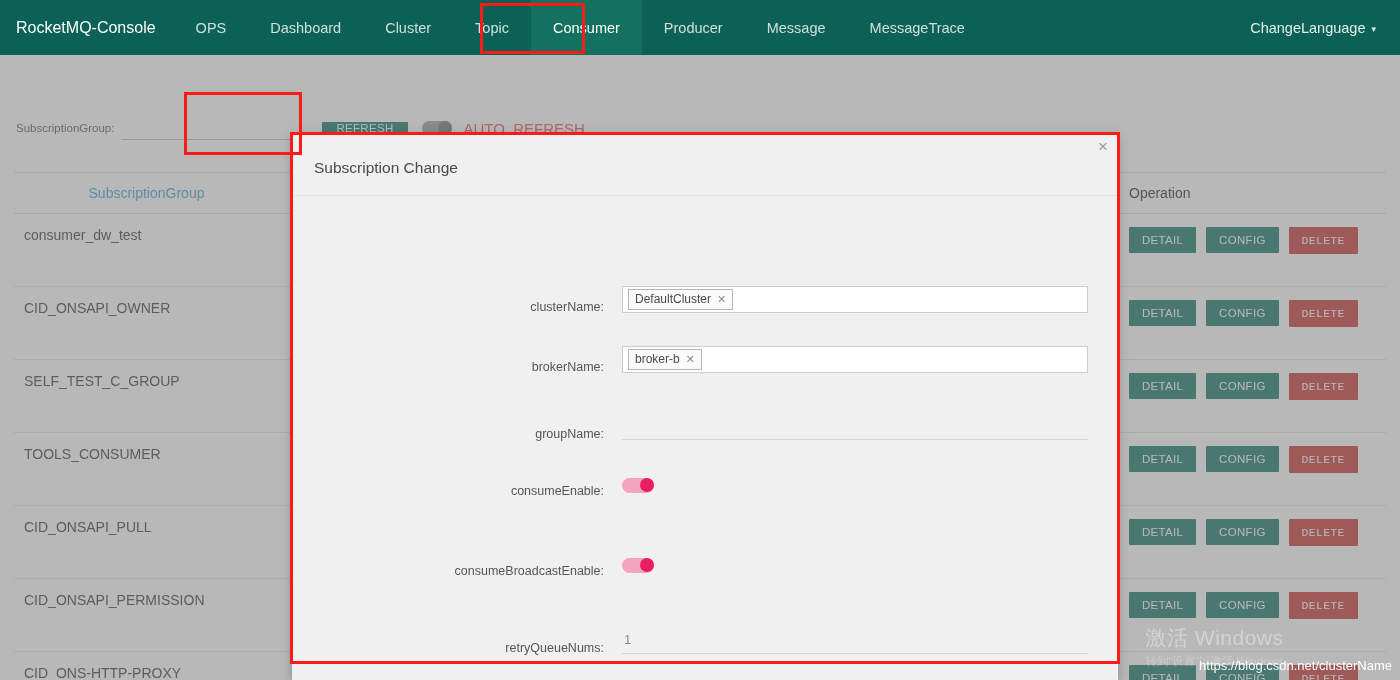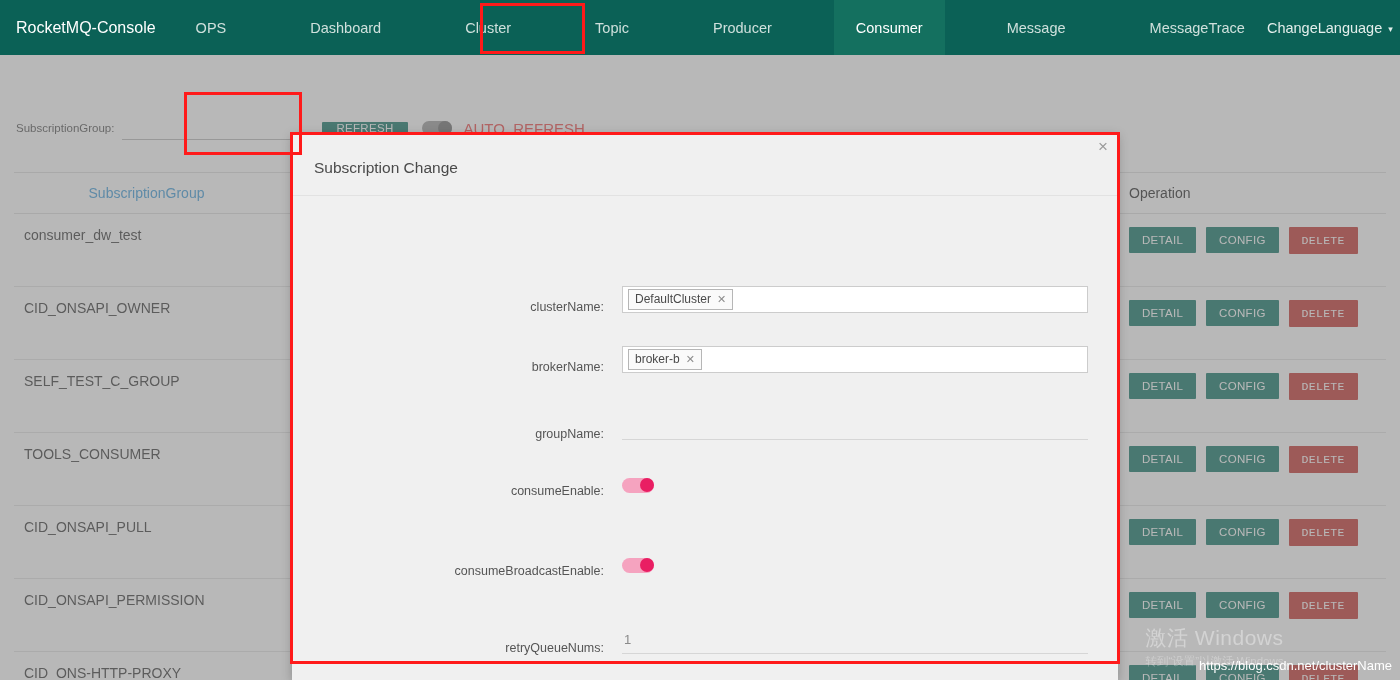--- a/index.html
+++ b/index.html
@@ -15,21 +15,21 @@
   .navbar {
     position: absolute; top: 0; left: 0;
     width: 1400px; height: 55px;
     background: #0b6156;
     display: flex; align-items: center;
   }
   .brand {
     color: #ffffff; font-size: 16px;
     padding: 0 18px 0 16px; white-space: nowrap;
   }
-  .nav-links { display: flex; align-items: center; height: 55px; gap: 40px; }
+  .nav-links { display: flex; align-items: center; height: 55px; }
   .nav-link {
     color: #cfe0dc; font-size: 14.5px;
     padding: 0 22px; height: 55px;
     display: flex; align-items: center; white-space: nowrap;
   }
   .nav-link.active { background: #14705f; color: #ffffff; }
   .nav-right {
     margin-left: auto; color: #e3eeeb; font-size: 14.5px;
     padding-right: 24px; display: flex; align-items: center; gap: 6px;
   }
@@ -196,22 +196,22 @@
 
 <div id="root">
 
   <div class="navbar">
     <div class="brand">RocketMQ-Console</div>
     <div class="nav-links">
       <div class="nav-link">OPS</div>
       <div class="nav-link">Dashboard</div>
       <div class="nav-link">Cluster</div>
       <div class="nav-link">Topic</div>
+      <div class="nav-link active">Consumer</div>
       <div class="nav-link">Producer</div>
-      <div class="nav-link active">Consumer</div>
       <div class="nav-link">Message</div>
       <div class="nav-link">MessageTrace</div>
     </div>
     <div class="nav-right">
       <span>ChangeLanguage</span>
       <span class="caret">▾</span>
     </div>
   </div>
 
   <div class="page">

